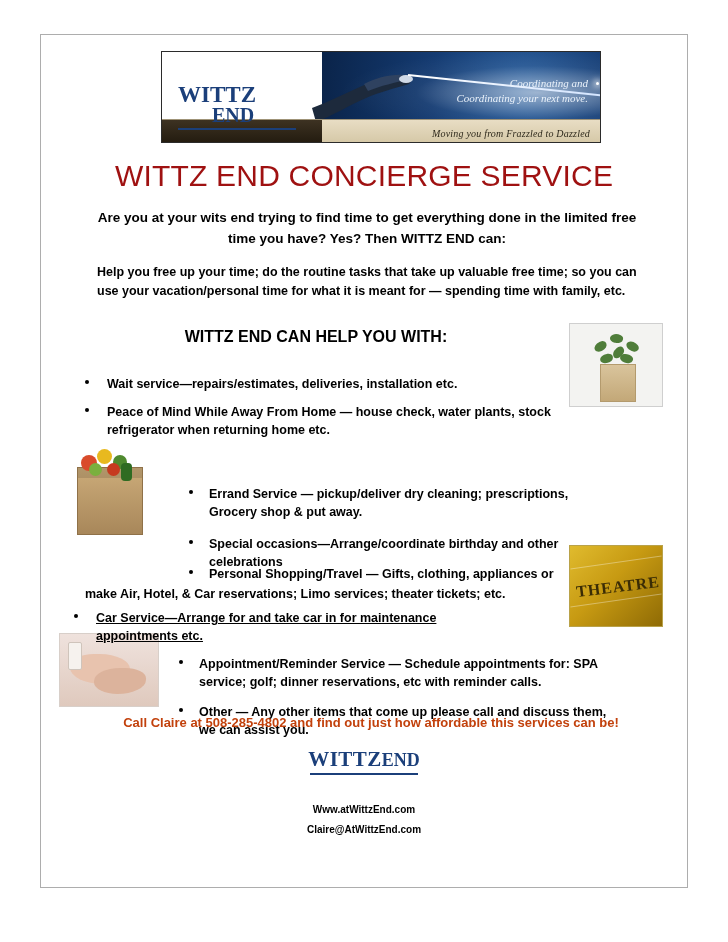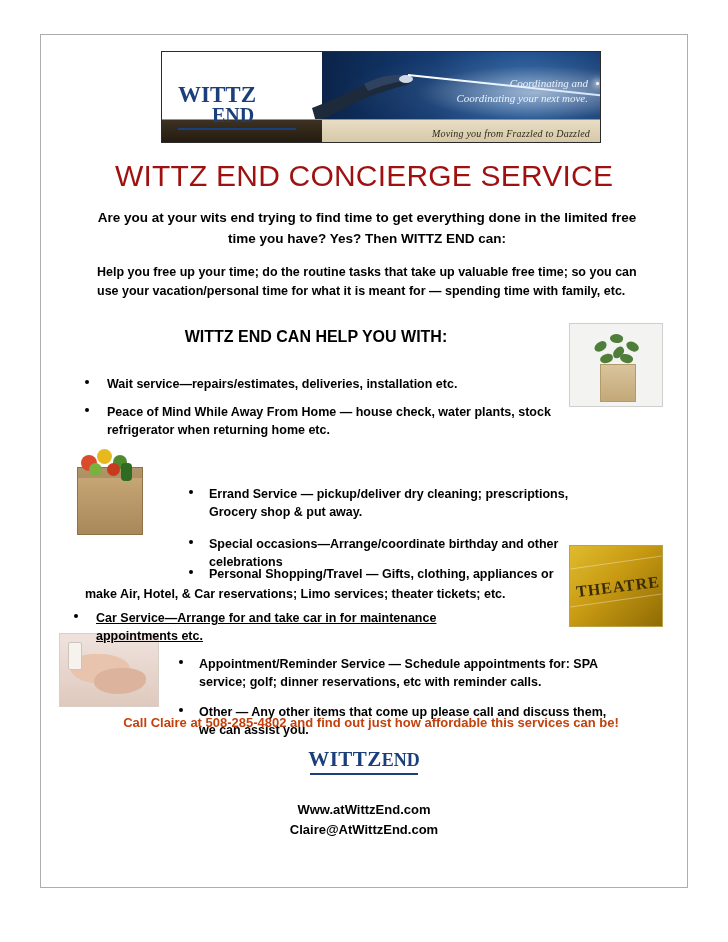--- a/index.html
+++ b/index.html
@@ -315,21 +315,21 @@
   }
   .footer-logo .fl-rule {
     width: 108px; height: 2px; background: #1b3f7a;
     margin: 1px auto 0 auto;
   }
   .contact {
     position: absolute;
     left: 0; right: 0;
     top: 765px;
     text-align: center;
-    font-size: 13px;
+    font-size: 10px;
     font-weight: bold;
     line-height: 20px;
     color: #000;
   }
   .callout {
     position: absolute;
     left: 40px;
     top: 680px;
     width: 580px;
     text-align: center;

